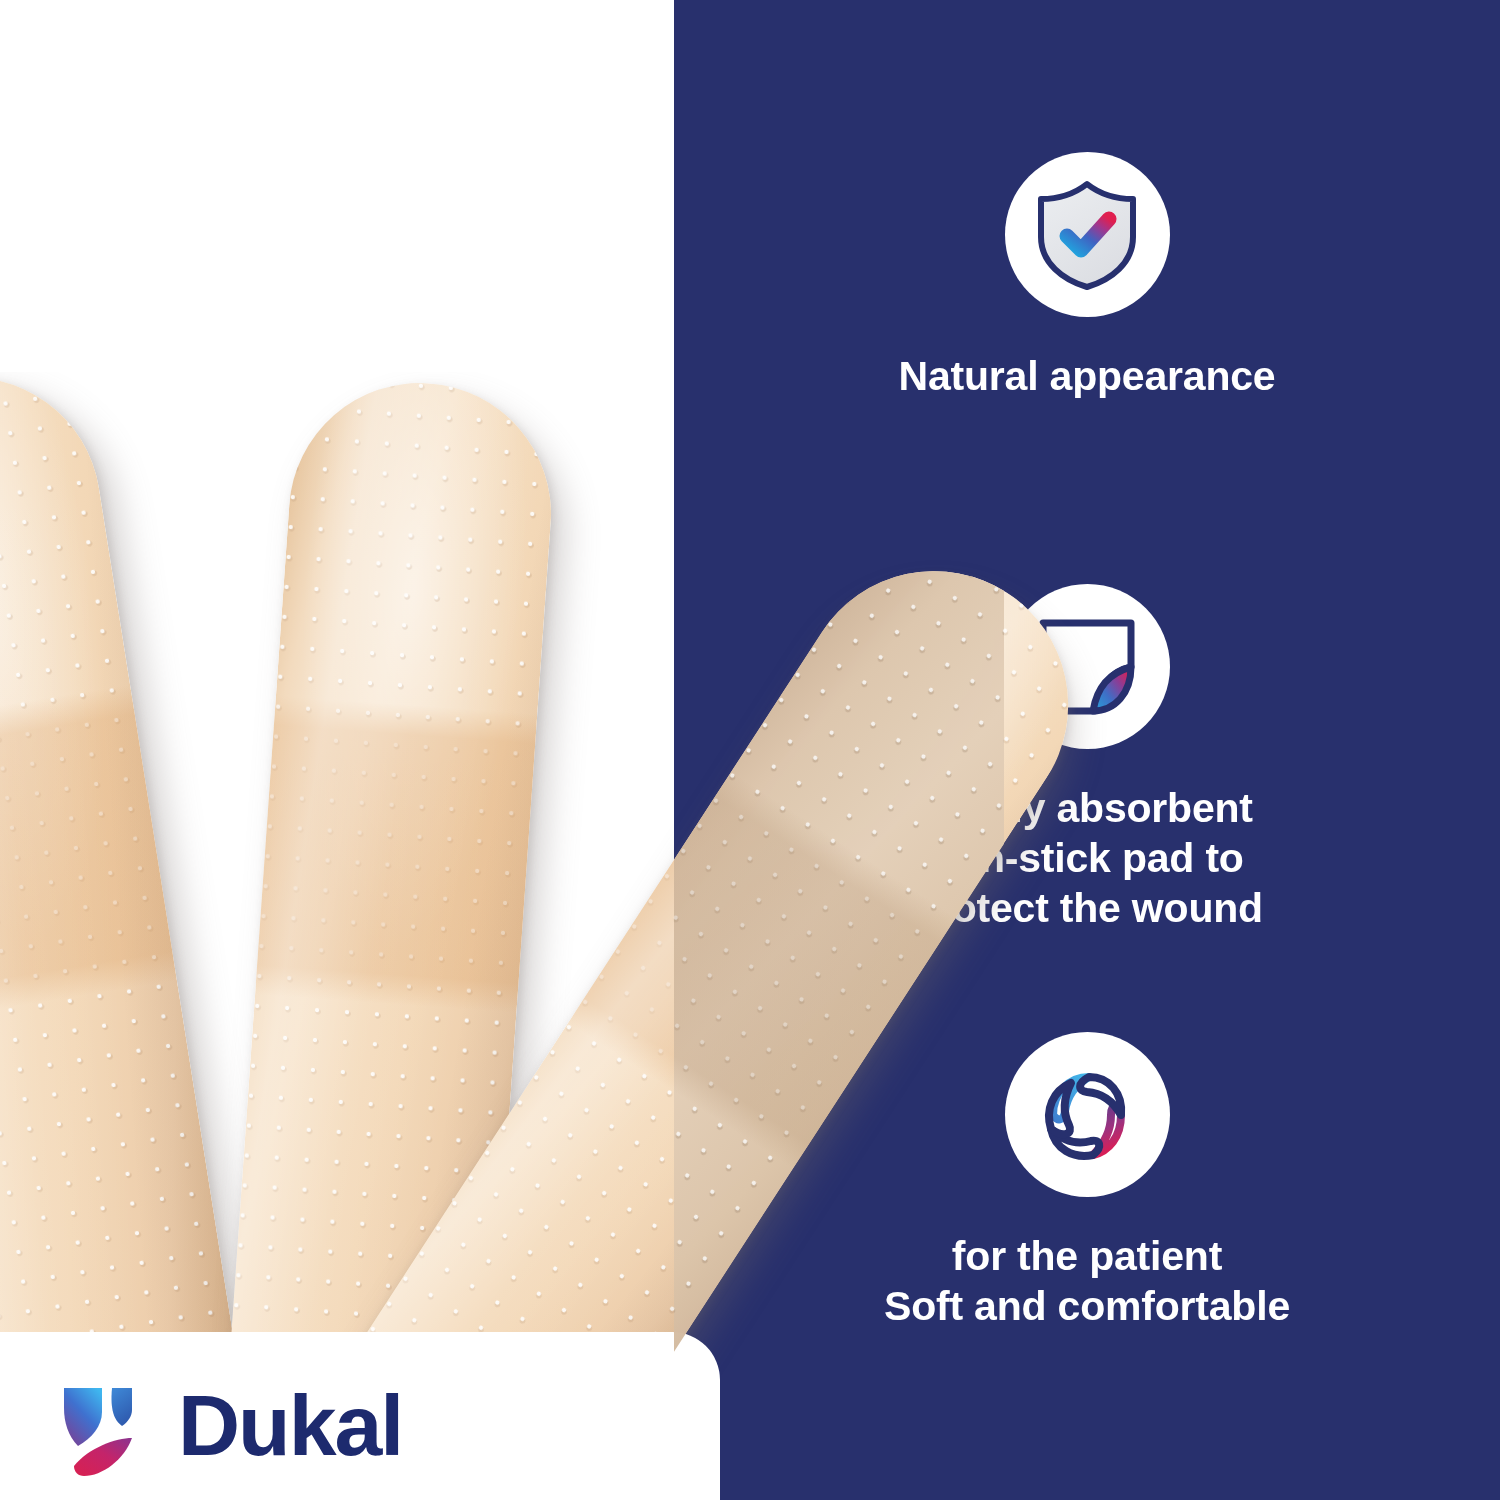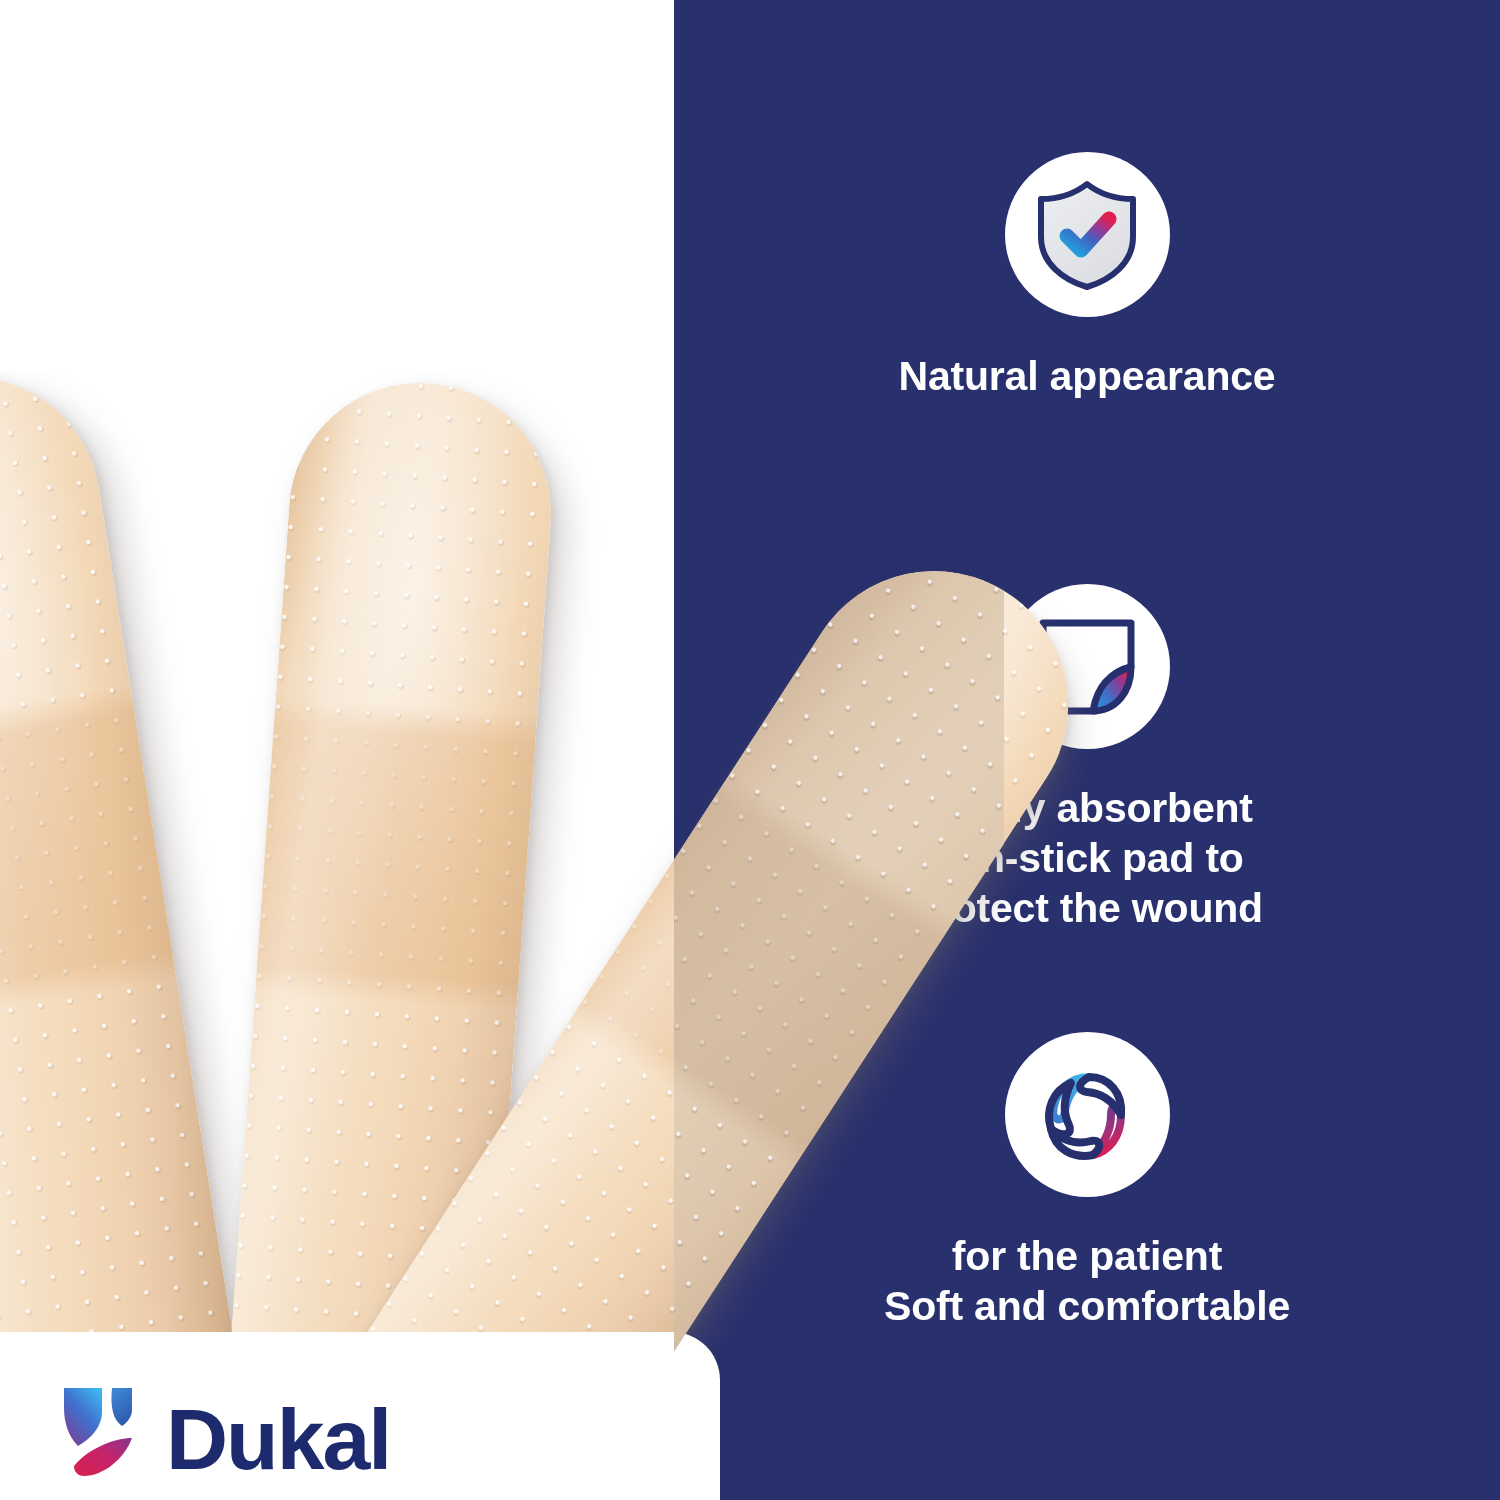--- a/index.html
+++ b/index.html
@@ -258,22 +258,22 @@
     padding: 0 40px;
   }
   .feature-caption .cap-line { display: block; }
 
   
   #brand-logo {
     position: absolute;
     left: 62px;
     top: 1382px;
     display: flex;
-    align-items: flex-end;
-    gap: 20px;
+    align-items: flex-start;
+    gap: 32px;
     z-index: 7;
   }
   #brand-logo-mark { display: block; }
   #brand-wordmark {
     color: #1d2a6e;
     font-size: 86px;
     font-weight: bold;
     letter-spacing: -2px;
     line-height: 1;
   }

